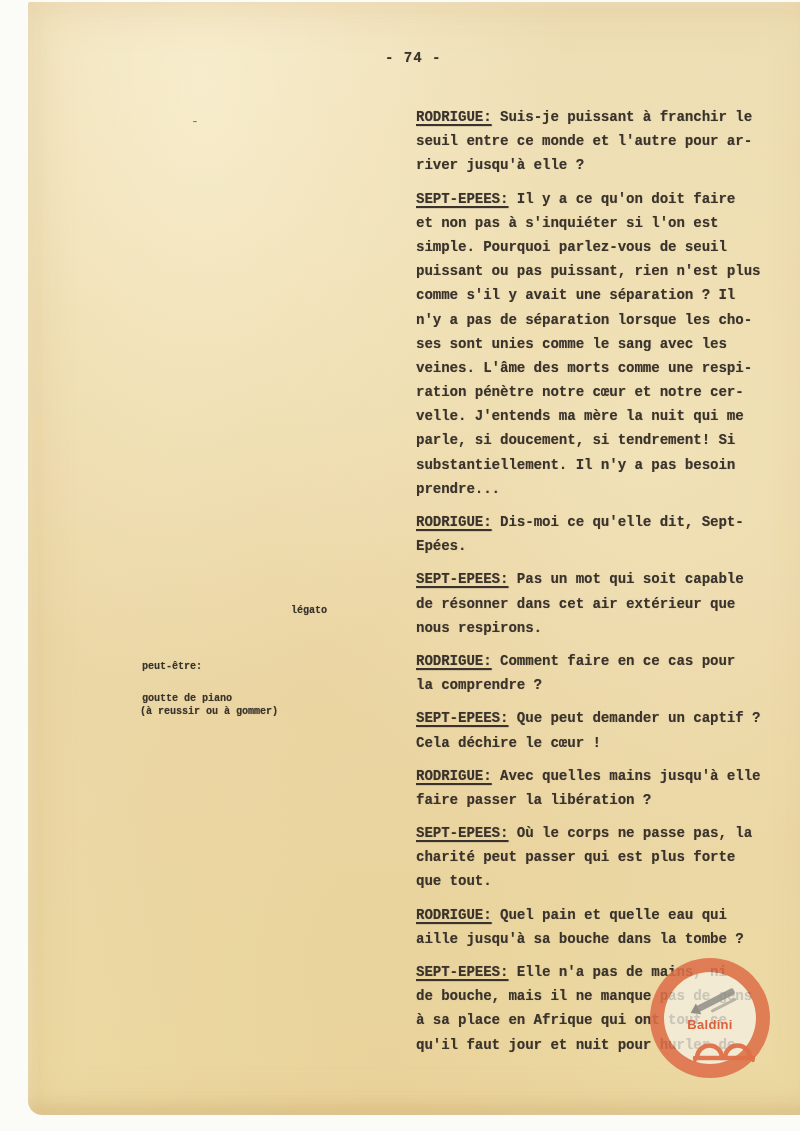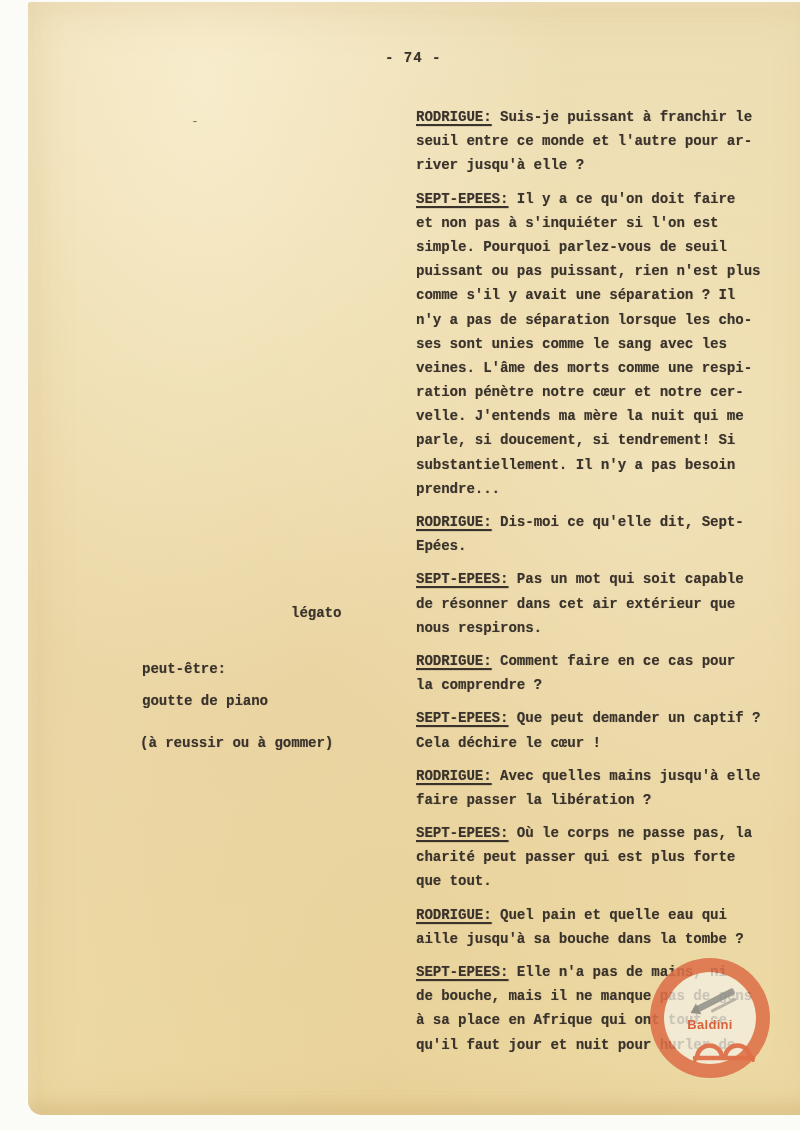--- a/index.html
+++ b/index.html
@@ -19,25 +19,25 @@
       linear-gradient(180deg,#eedfb6 0%,#ecdaaa 28%,#ebd7a6 62%,#ecd9a2 100%);
     box-shadow:
       inset 0 0 46px rgba(198,163,100,0.30),
       inset -5px -7px 16px rgba(188,150,86,0.28),
       inset 3px 2px 10px rgba(255,250,230,0.5);
     border-radius:2px 2px 9px 14px;
   }
   .ink{color:#3a332c;font-weight:700;text-shadow:0.3px 0.3px 0.7px rgba(44,38,31,0.45);}
   .page-number{position:absolute;left:357px;top:48px;font-size:14px;letter-spacing:1px;}
   .stray-dash{position:absolute;left:163px;top:112px;font-size:13px;color:#59503f;opacity:.8;}
-  .margin-note{position:absolute;font-size:14px;white-space:nowrap;}
+  .margin-note{position:absolute;font-size:10px;white-space:nowrap;}
   .note-legato{left:263px;top:603px;}
   .note-peutetre{left:114px;top:659px;}
   .note-goutte{left:114px;top:691px;}
-  .note-gommer{left:112px;top:733px;}
+  .note-gommer{left:112px;top:704px;}
   .dialogue{position:absolute;left:388px;top:103px;width:400px;}
   .speech{margin:0 0 9px 0;}
   .line{height:24.2px;line-height:24.2px;font-size:14px;white-space:nowrap;}
   .speaker{text-decoration:underline;text-decoration-thickness:1.5px;text-underline-offset:3px;}
   
   .stamp{
     position:absolute;left:622px;top:956px;width:120px;height:120px;
     border-radius:50%;box-sizing:border-box;
     border:14px solid rgba(221,112,74,0.88);
     background:rgba(244,238,224,0.78);

